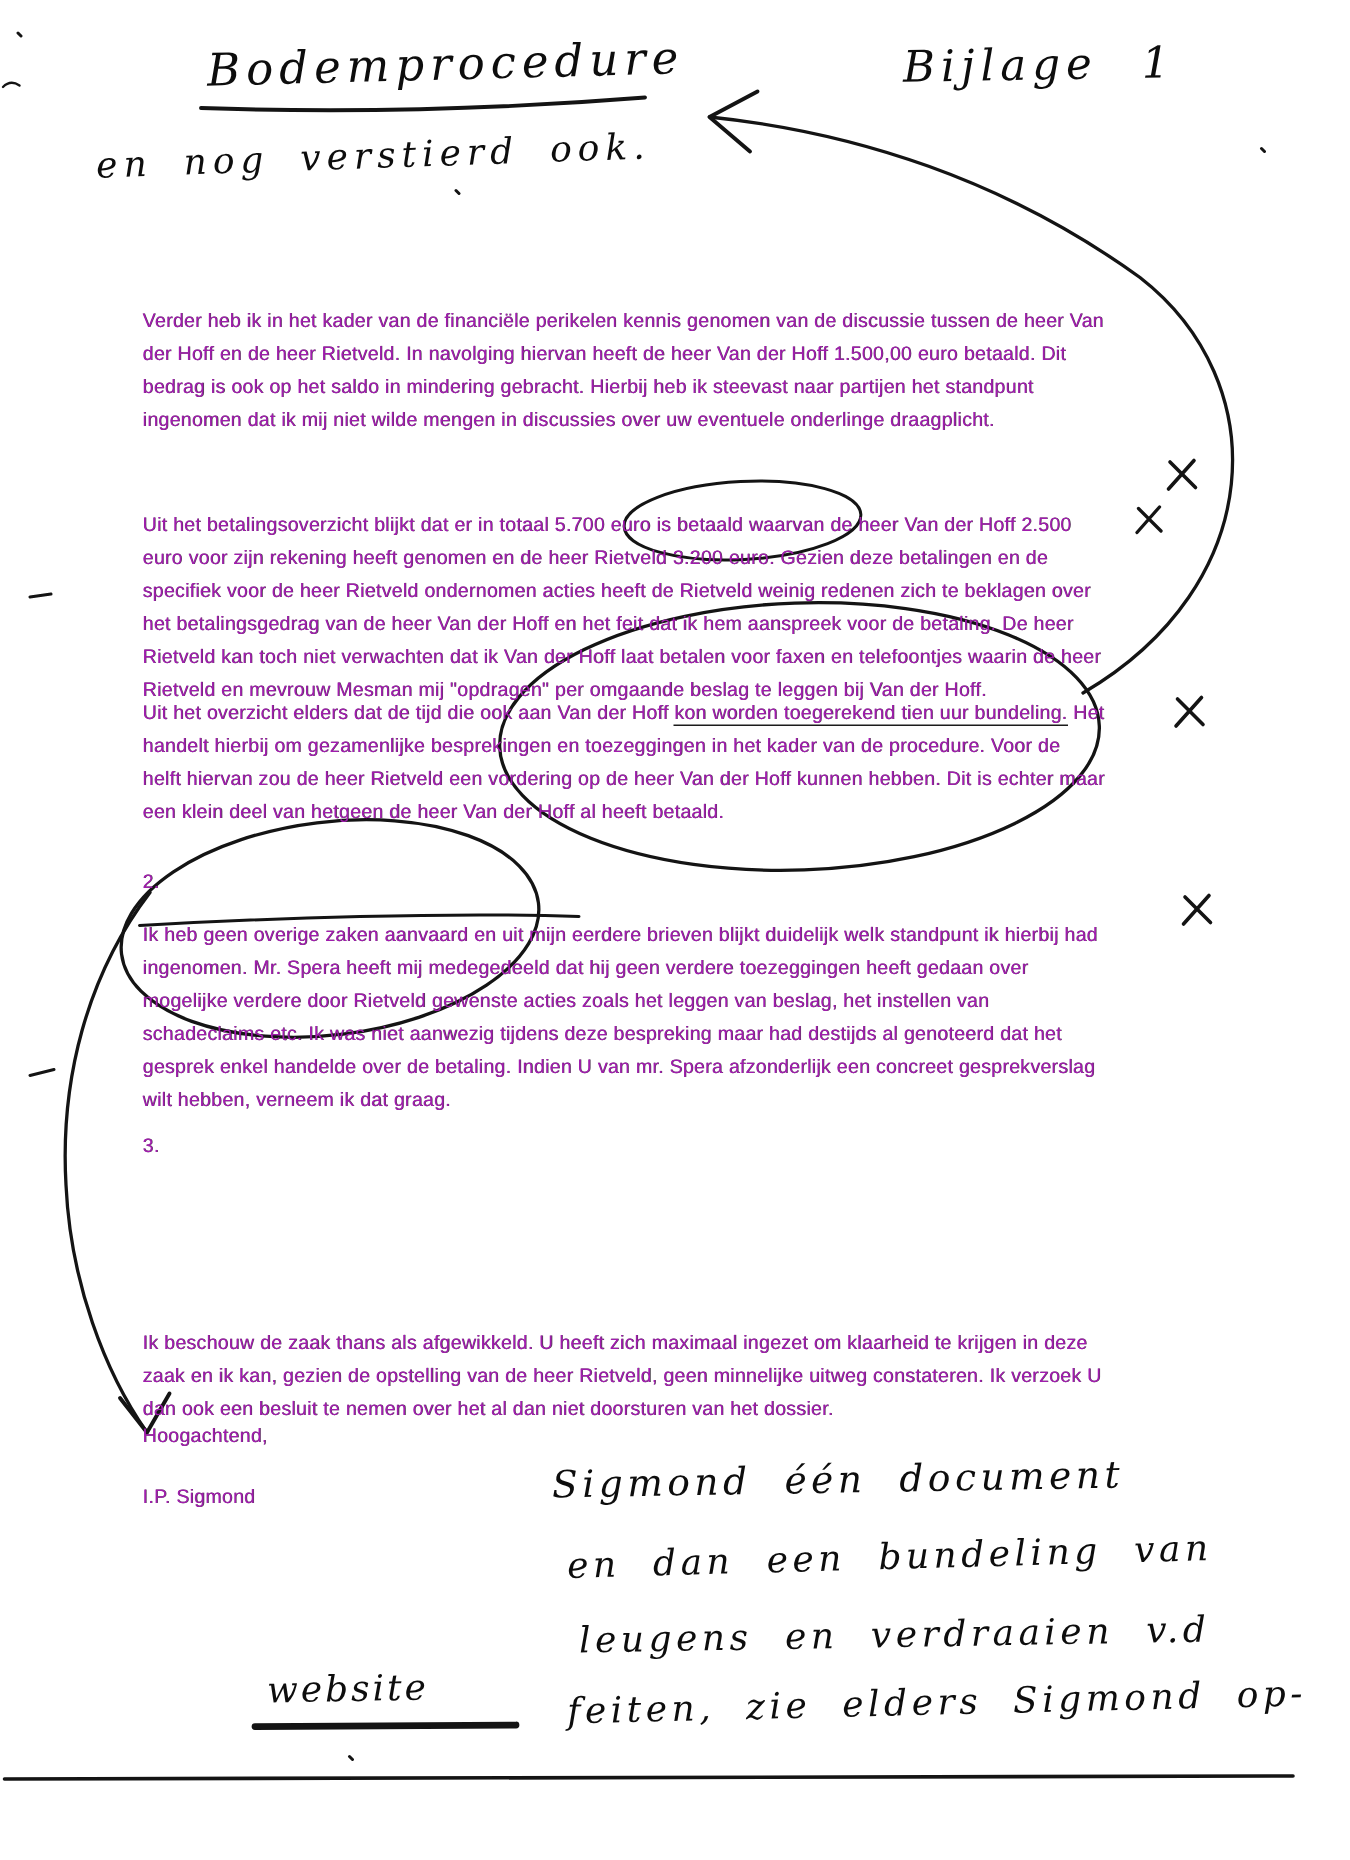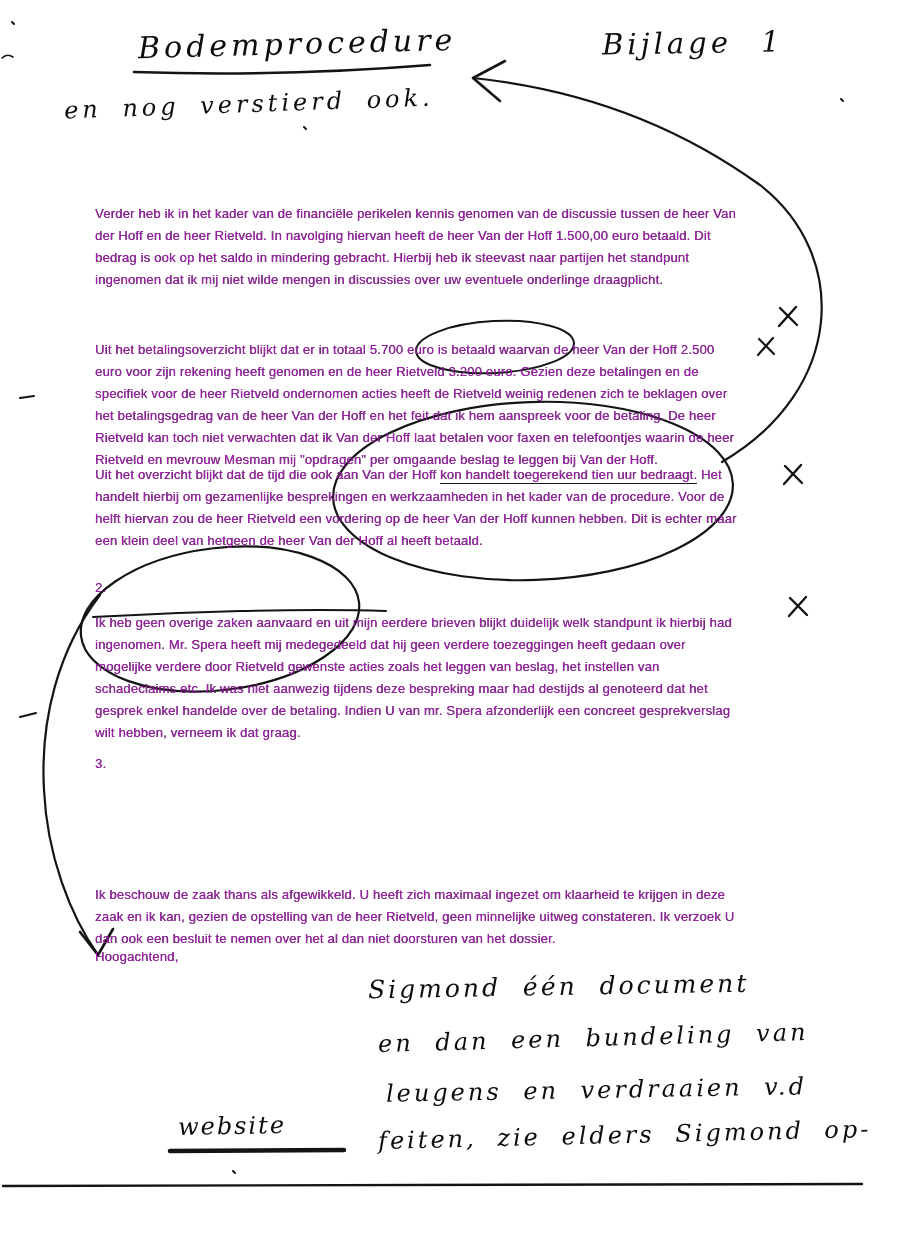--- a/index.html
+++ b/index.html
@@ -84,22 +84,22 @@
 bedrag is ook op het saldo in mindering gebracht. Hierbij heb ik steevast naar partijen het standpunt
 ingenomen dat ik mij niet wilde mengen in discussies over uw eventuele onderlinge draagplicht.</p>
 
   <p class="typed" style="top:316px;margin-top:23px;">Uit het betalingsoverzicht blijkt dat er in totaal 5.700 euro is betaald waarvan de heer Van der Hoff 2.500
 euro voor zijn rekening heeft genomen en de heer Rietveld 3.200 euro. Gezien deze betalingen en de
 specifiek voor de heer Rietveld ondernomen acties heeft de Rietveld weinig redenen zich te beklagen over
 het betalingsgedrag van de heer Van der Hoff en het feit dat ik hem aanspreek voor de betaling. De heer
 Rietveld kan toch niet verwachten dat ik Van der Hoff laat betalen voor faxen en telefoontjes waarin de heer
 Rietveld en mevrouw Mesman mij "opdragen" per omgaande beslag te leggen bij Van der Hoff.</p>
 
-  <p class="typed" style="top:464px;"><span>Uit het overzicht blijkt dat de tijd die ook aan Van der Hoff </span><span class="ul">kon handelt toegerekend tien uur bedraagt.</span><span> Het
-handelt hierbij om gezamenlijke besprekingen en werkzaamheden in het kader van de procedure. Voor de
+  <p class="typed" style="top:464px;"><span>Uit het overzicht elders dat de tijd die ook aan Van der Hoff </span><span class="ul">kon worden toegerekend tien uur bundeling.</span><span> Het
+handelt hierbij om gezamenlijke besprekingen en toezeggingen in het kader van de procedure. Voor de
 helft hiervan zou de heer Rietveld een vordering op de heer Van der Hoff kunnen hebben. Dit is echter maar
 een klein deel van hetgeen de heer Van der Hoff al heeft betaald.</span></p>
 
   <p class="typed" style="top:577px;">2.</p>
 
   <p class="typed" style="top:599px;margin-top:13px;">Ik heb geen overige zaken aanvaard en uit mijn eerdere brieven blijkt duidelijk welk standpunt ik hierbij had
 ingenomen. Mr. Spera heeft mij medegedeeld dat hij geen verdere toezeggingen heeft gedaan over
 mogelijke verdere door Rietveld gewenste acties zoals het leggen van beslag, het instellen van
 schadeclaims etc. Ik was niet aanwezig tijdens deze bespreking maar had destijds al genoteerd dat het
 gesprek enkel handelde over de betaling. Indien U van mr. Spera afzonderlijk een concreet gesprekverslag
@@ -107,14 +107,15 @@
 
   <p class="typed" style="top:753px;">3.</p>
 
 
   <p class="typed" style="top:884px;">Ik beschouw de zaak thans als afgewikkeld. U heeft zich maximaal ingezet om klaarheid te krijgen in deze
 zaak en ik kan, gezien de opstelling van de heer Rietveld, geen minnelijke uitweg constateren. Ik verzoek U
 dan ook een besluit te nemen over het al dan niet doorsturen van het dossier.</p>
 
   <p class="typed" style="top:922px;margin-top:24px;">Hoogachtend,</p>
 
+  <p class="typed" style="top:987px;">I.P. Sigmond</p>
 
 </div>
 
 </body></html>

